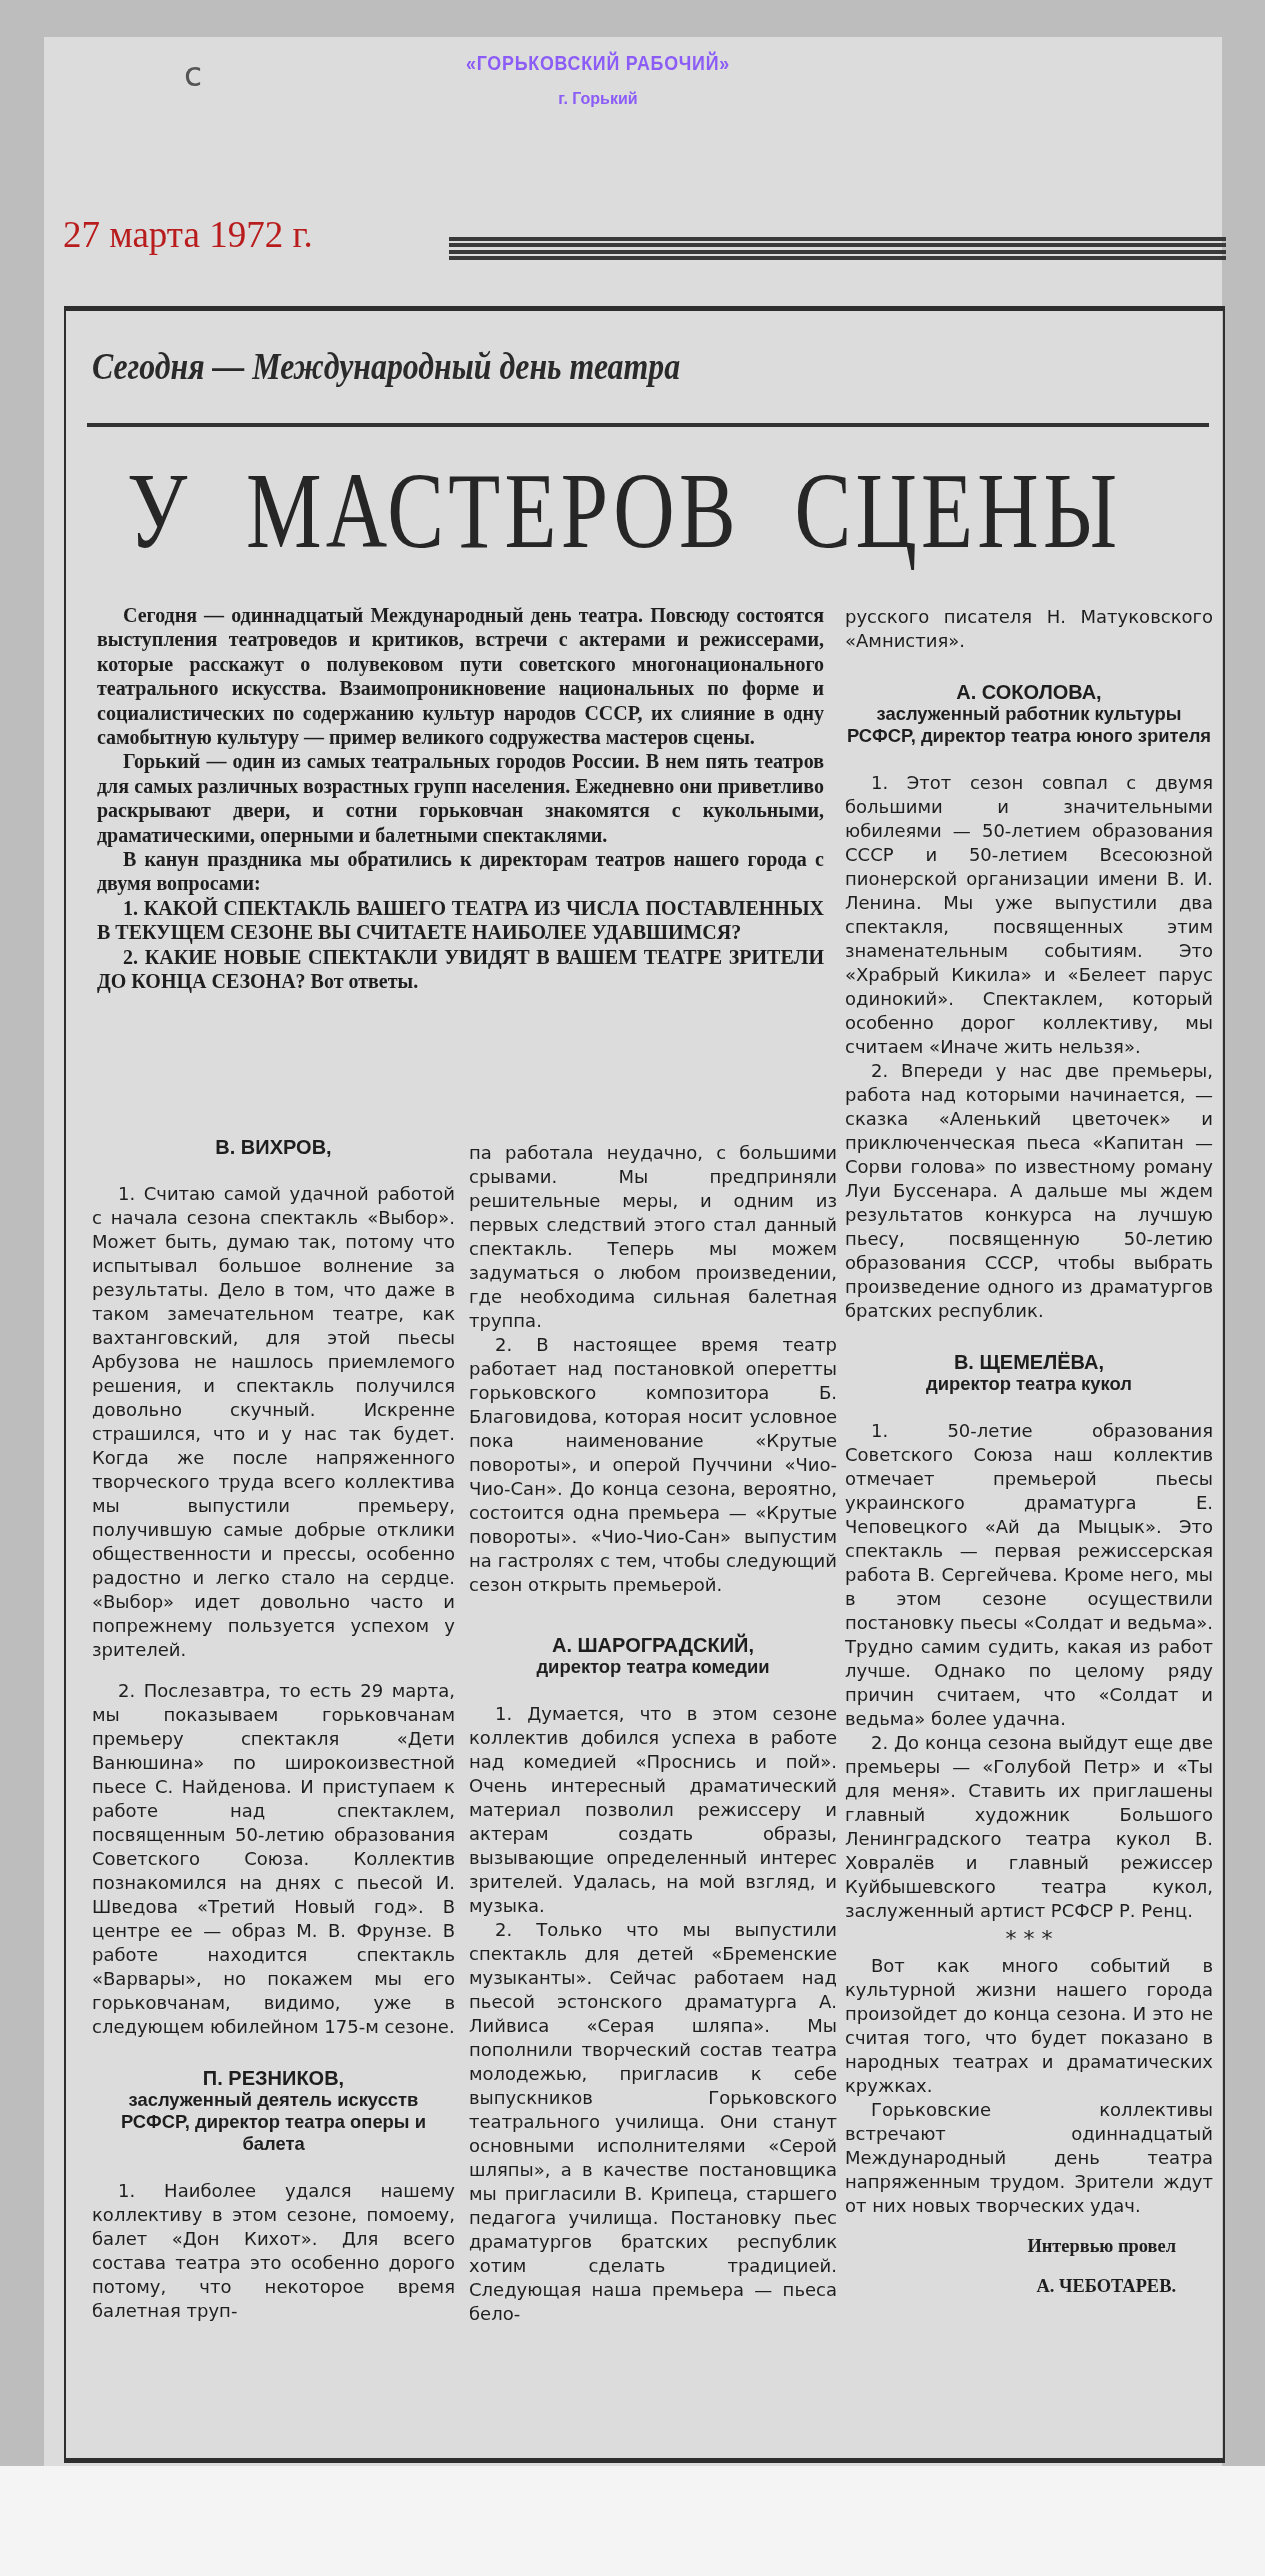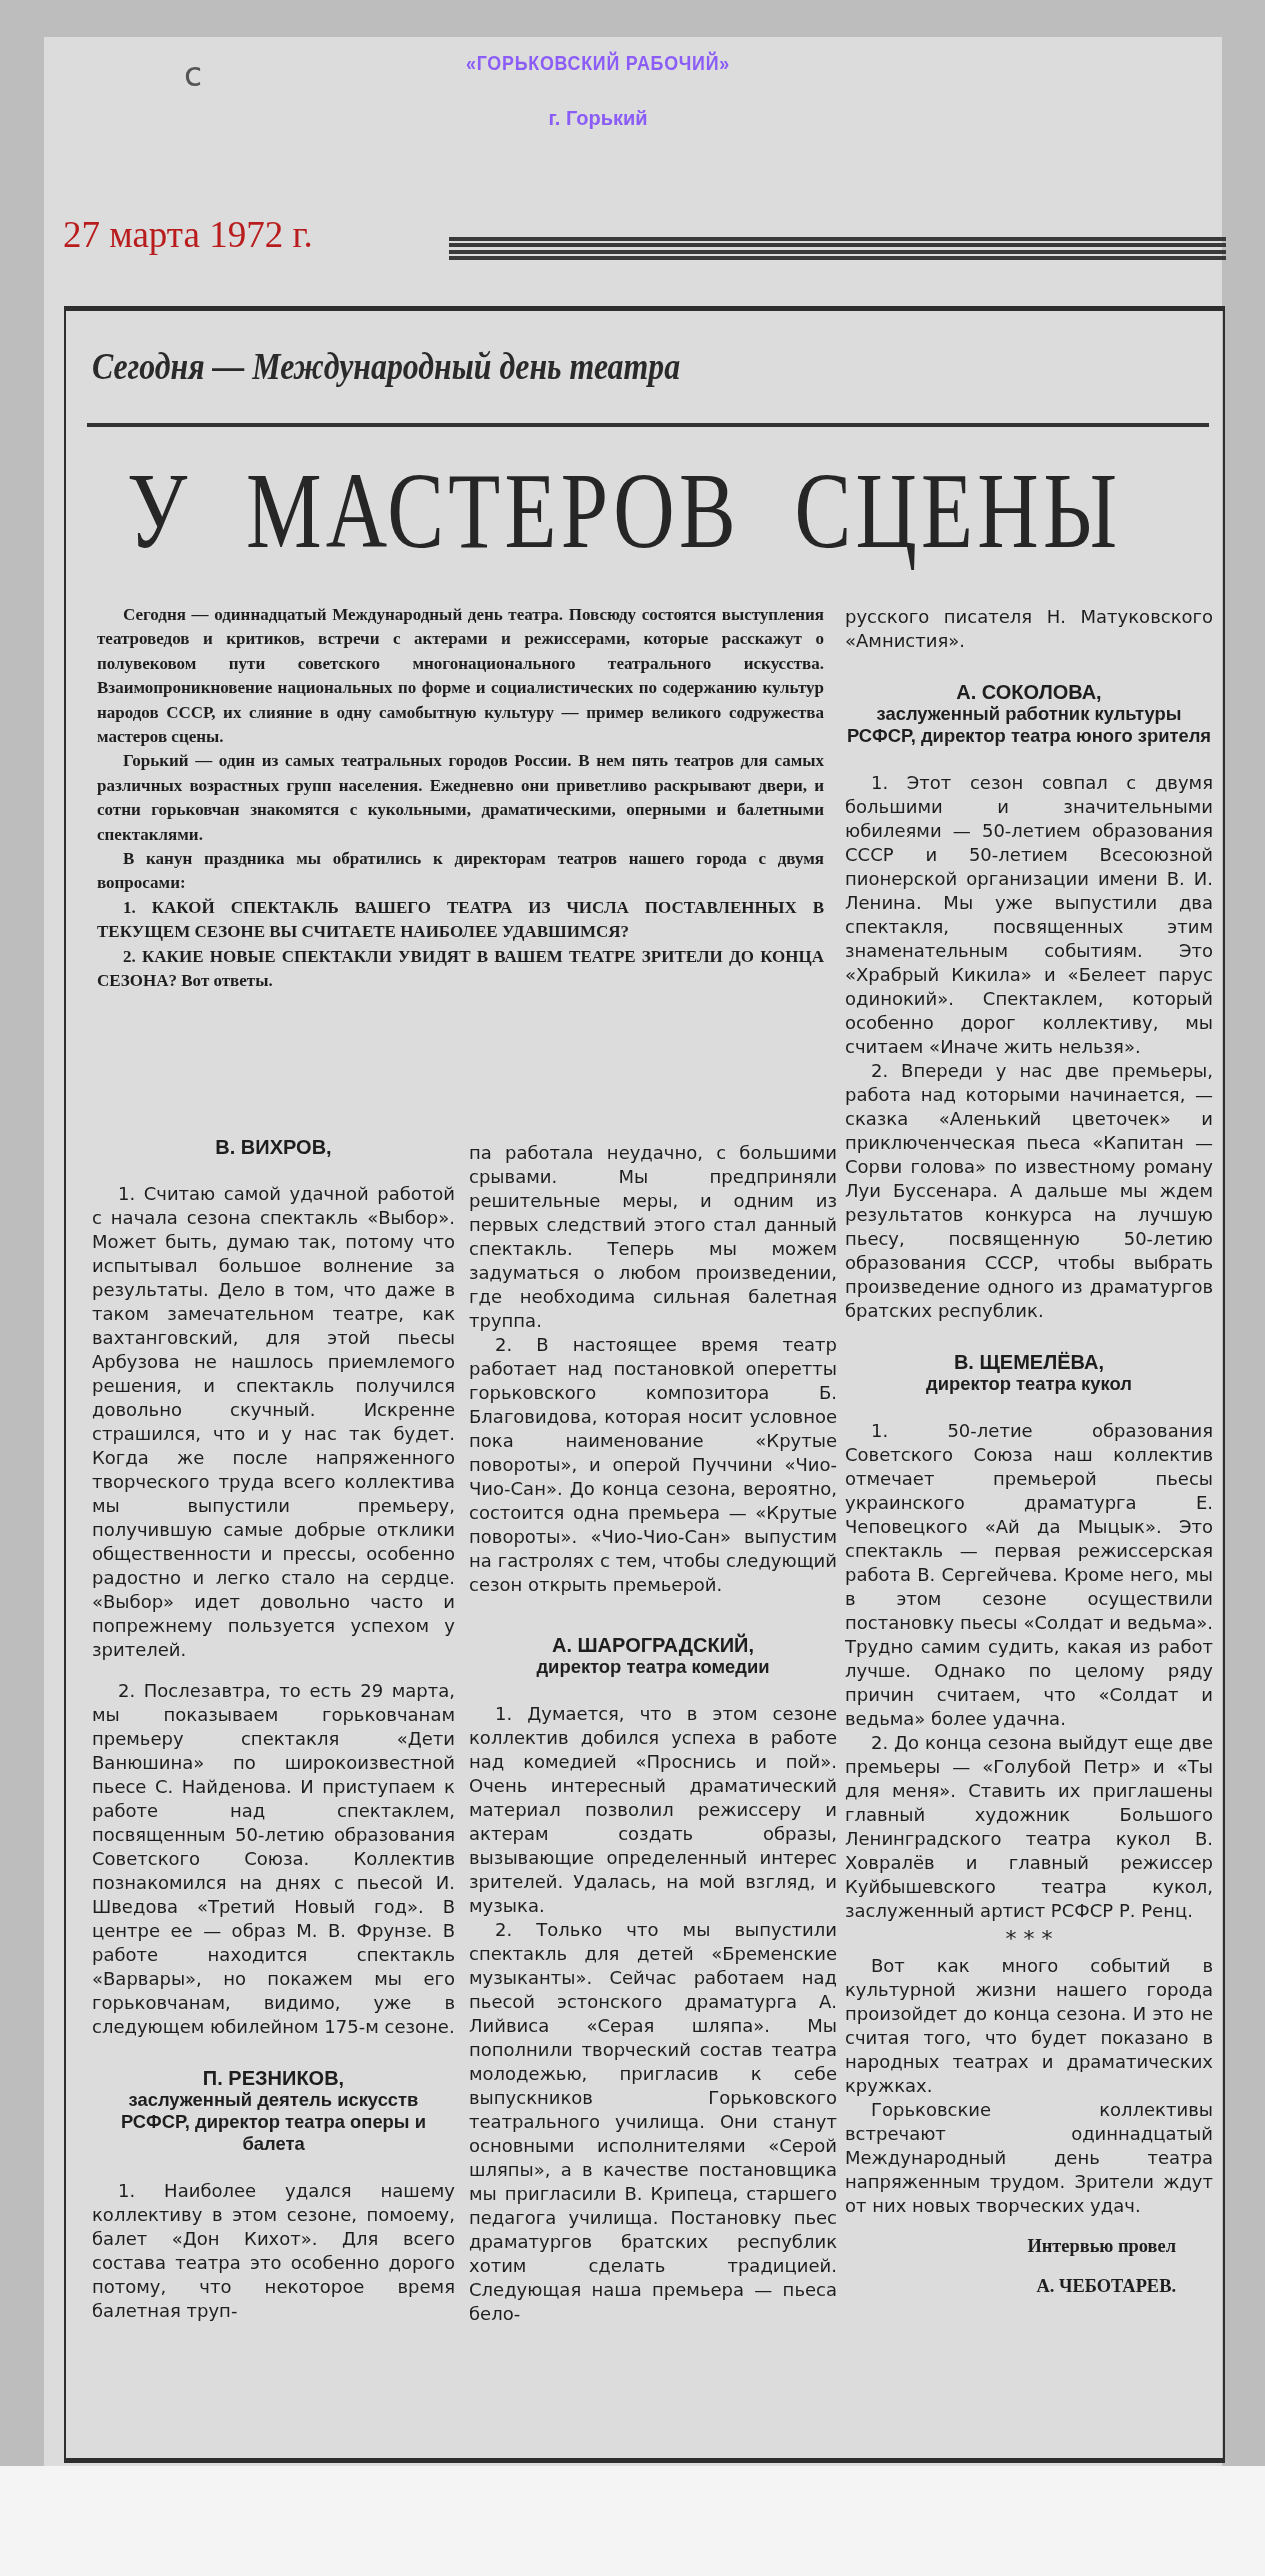--- a/index.html
+++ b/index.html
@@ -16,21 +16,21 @@
   }
   .paper {
     position: absolute; left: 44px; top: 37px; width: 1178px; height: 2429px;
     background: #dcdcdc;
   }
   .stamp {
     position: absolute; left: 405px; top: 51px; width: 386px; text-align: center;
     font-family: "Liberation Sans", sans-serif; font-weight: bold; color: #8b5cf6;
   }
   .stamp .l1 { font-size: 21px; letter-spacing: 0.9px; transform: scaleX(0.85); display:block; }
-  .stamp .l2 { font-size: 20px; margin-top: 32px; display:block; }
+  .stamp .l2 { font-size: 16px; margin-top: 15px; display:block; }
   .mark { position: absolute; left: 184px; top: 55px; font-size: 33px; color:#555; font-family:"DejaVu Sans",sans-serif; }
   .date {
     position: absolute; left: 63px; top: 213px;
     font-family: "Liberation Serif", serif; font-size: 37px; color: #b91c1c;
   }
   .date-rules { position: absolute; left: 449px; top: 237px; width: 777px; height: 28px; }
   .date-rules div { height: 3.7px; background: #3a3a3a; margin-bottom: 2.8px; }
 
   .frame {
     position: absolute; left: 64px; top: 306px; width: 1161px; height: 2157px;
@@ -45,21 +45,21 @@
   }
   .kicker-rule { position: absolute; left: 87px; top: 423px; width: 1122px; height: 3.7px; background: #333; }
   .headline {
     position: absolute; left: 127px; top: 451px; width: 1086px;
     font-family: "Liberation Serif", serif; font-size: 109px; line-height: 120px;
     color: #262626; letter-spacing: 5.5px; transform: scaleX(0.78); transform-origin: left;
     word-spacing: 37px; white-space: nowrap;
   }
 
   .col { position: absolute; font-size: 18px; line-height: 24px; text-align: justify; }
-  .intro { left: 97px; top: 603px; width: 727px; font-family: "Liberation Serif", serif; font-size: 17px; line-height: 24.4px; font-weight: bold; }
+  .intro { left: 97px; top: 603px; width: 727px; font-family: "Liberation Serif", serif; font-size: 20px; line-height: 24.4px; font-weight: bold; }
   .intro p { margin: 0; text-indent: 29px; }
   .col p { margin: 0; text-indent: 26px; }
   .left-col { left: 92px; top: 1136px; width: 363px; }
   .mid-col { left: 469px; top: 1141px; width: 368px; }
   .right-col { left: 845px; top: 605px; width: 368px; }
   .byline {
     text-align: center; font-family: Liberation Sans, sans-serif; font-weight: bold;
     font-size: 18.4px; line-height: 22px; margin: 28px 0 24px 0;
   }
   .byline .name { font-size: 20px; display: block; }

